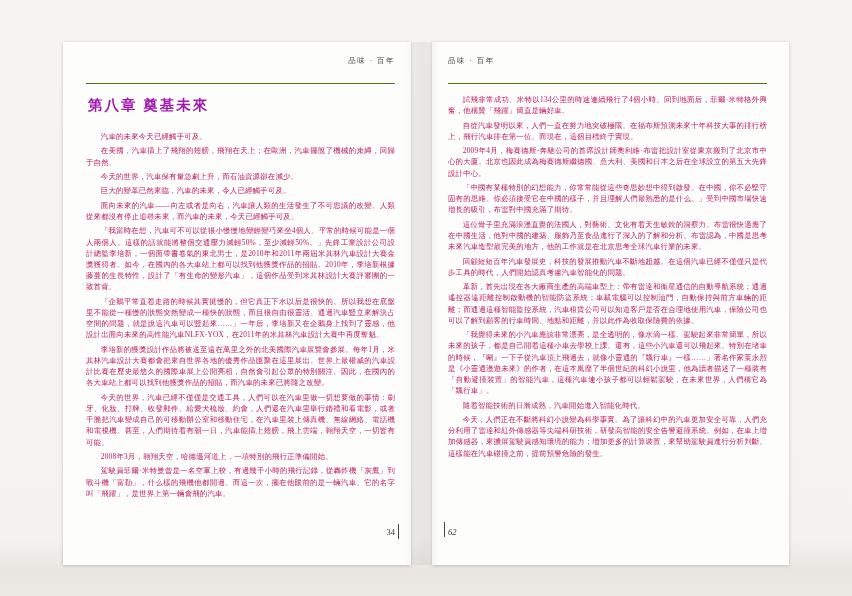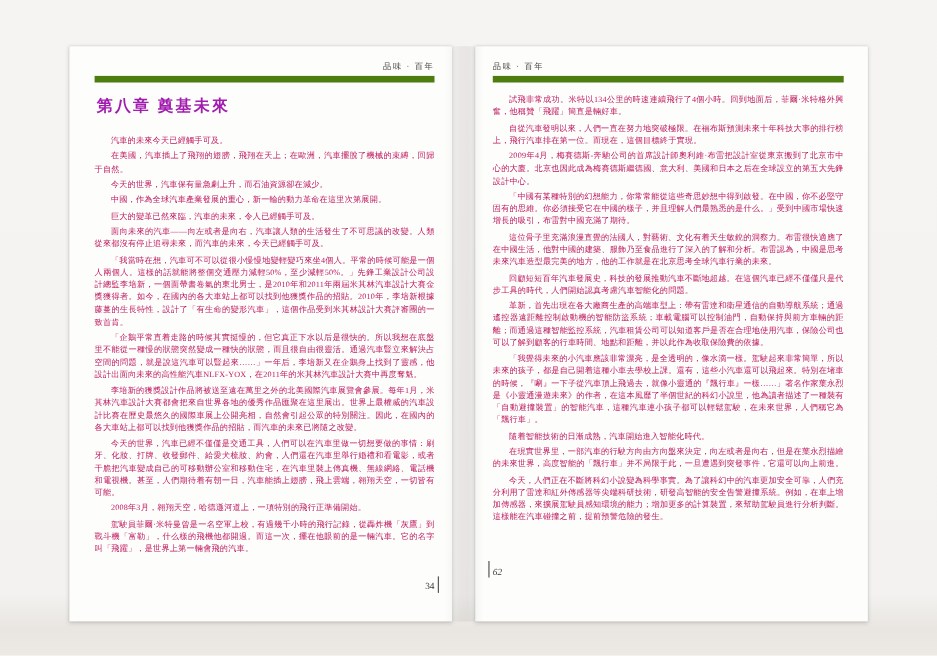--- a/index.html
+++ b/index.html
@@ -16,59 +16,58 @@
     box-sizing:border-box;overflow:hidden;
   }
   .page-left{left:63px;width:348px;padding:14px 16px 0 23px;}
   .page-right{left:432px;width:357px;padding:14px 22px 0 16px;}
   .gutter{
     position:absolute;top:42px;left:404px;width:36px;height:523px;
     background:linear-gradient(90deg,rgba(0,0,0,0) 0%,rgba(0,0,0,.05) 40%,rgba(0,0,0,.06) 60%,rgba(0,0,0,0) 100%);
     pointer-events:none;
   }
   .page-head{
-    border-bottom:6px solid #4d7c0f;
-    padding-bottom:3px;margin-bottom:10px;
+    border-bottom:1px solid #4d7c0f;
+    padding-bottom:17px;margin-bottom:10px;
     font-size:7.5px;color:#4a4844;letter-spacing:1.5px;
   }
   .head-right{text-align:right;}
   .head-left{text-align:left;}
   .chapter-title{
     font-size:14.5px;font-weight:bold;color:#a21caf;
     margin:12px 0 16px 2px;letter-spacing:2px;
     font-family:"Liberation Serif","DejaVu Serif",serif;
   }
   .body-text{color:#be185d;}
   .body-text p{
     font-size:7.4px;line-height:11.2px;margin:0 0 3.2px 0;
     text-indent:2em;text-align:justify;letter-spacing:.2px;
   }
   .pagenum{
     position:absolute;bottom:26px;font-size:8.5px;color:#3d3b38;
     display:flex;align-items:center;gap:3px;
   }
   .pn-left{right:12px;}
-  .pn-right{left:12px;bottom:40px;font-style:italic;align-items:flex-end;}
+  .pn-right{left:12px;bottom:28px;font-style:italic;align-items:flex-end;}
   .tick{display:inline-block;width:1px;height:15px;background:#4a4844;}
 </style>
 </head>
 <body>
 
 <div class="stage">
 
   <div class="page page-left">
     <div class="page-head head-right">
       <span>品味 · 百年</span>
     </div>
     <h1 class="chapter-title">第八章 奠基未來</h1>
     <div class="body-text">
         <p>汽車的未來今天已經觸手可及。</p>
         <p>在美國，汽車插上了飛翔的翅膀，飛翔在天上；在歐洲，汽車擺脫了機械的束縛，回歸于自然。</p>
         <p>今天的世界，汽車保有量急劇上升，而石油資源卻在減少。</p>
-        <p>中國，作為全球汽車產業發展的重心，新一輪的動力革命在這里次第展開。</p>
         <p>巨大的變革已然來臨，汽車的未來，令人已經觸手可及。</p>
         <p>面向未來的汽車——向左或者是向右，汽車讓人類的生活發生了不可思議的改變。人類從來都沒有停止追尋未來，而汽車的未來，今天已經觸手可及。</p>
         <p>「我當時在想，汽車可不可以從很小慢慢地變輕變巧來坐4個人。平常的時候可能是一個人兩個人。這樣的話就能將整個交通壓力減輕50%，至少減輕50%。」先鋒工業設計公司設計總監李培新，一個面帶書卷氣的東北男士，是2010年和2011年兩屆米其林汽車設計大賽金獎獲得者。如今，在國內的各大車站上都可以找到他獲獎作品的招貼。2010年，李培新根據藤蔓的生長特性，設計了「有生命的變形汽車」，這個作品受到米其林設計大賽評審團的一致首肯。</p>
         <p>「企鵝平常直着走路的時候其實挺慢的，但它真正下水以后是很快的。所以我想在底盤里不能從一種慢的狀態突然變成一種快的狀態，而且很自由很靈活。通過汽車豎立來解決占空間的問題，就是說這汽車可以豎起來……」一年后，李培新又在企鵝身上找到了靈感，他設計出面向未來的高性能汽車NLFX-YOX，在2011年的米其林汽車設計大賽中再度奪魁。</p>
         <p>李培新的獲獎設計作品將被送至遠在萬里之外的北美國際汽車展覽會參展。每年1月，米其林汽車設計大賽都會把來自世界各地的優秀作品匯聚在這里展出。世界上最權威的汽車設計比賽在歷史最悠久的國際車展上公開亮相，自然會引起公眾的特別關注。因此，在國內的各大車站上都可以找到他獲獎作品的招貼，而汽車的未來已將隨之改變。</p>
         <p>今天的世界，汽車已經不僅僅是交通工具，人們可以在汽車里做一切想要做的事情：刷牙、化妝、打牌、收發郵件、給愛犬梳妝、約會，人們還在汽車里舉行婚禮和看電影，或者干脆把汽車變成自己的可移動辦公室和移動住宅，在汽車里裝上傳真機、無線網絡、電話機和電視機。甚至，人們期待着有朝一日，汽車能插上翅膀，飛上雲端，翱翔天空，一切皆有可能。</p>
         <p>2008年3月，翱翔天空，哈德遜河道上，一項特別的飛行正準備開始。</p>
         <p>駕駛員菲爾·米特曼曾是一名空軍上校，有過幾千小時的飛行記錄，從轟炸機「灰鷹」到戰斗機「富勒」，什么樣的飛機他都開過。而這一次，擺在他眼前的是一輛汽車。它的名字叫「飛躍」，是世界上第一輛會飛的汽車。</p>
       </div>
     <div class="pagenum pn-left">
@@ -84,21 +83,20 @@
     <div class="body-text">
         <p>試飛非常成功。米特以134公里的時速連續飛行了4個小時。回到地面后，菲爾·米特格外興奮，他稱贊「飛躍」簡直是輛好車。</p>
         <p>自從汽車發明以來，人們一直在努力地突破極限。在福布斯預測未來十年科技大事的排行榜上，飛行汽車排在第一位。而現在，這個目標終于實現。</p>
         <p>2009年4月，梅賽德斯-奔馳公司的首席設計師奧利維·布雷把設計室從東京搬到了北京市中心的大廈。北京也因此成為梅賽德斯繼德國、意大利、美國和日本之后在全球設立的第五大先鋒設計中心。</p>
         <p>「中國有某種特別的幻想能力，你常常能從這些奇思妙想中得到啟發。在中國，你不必堅守固有的思維。你必須接受它在中國的樣子，并且理解人們最熟悉的是什么。」受到中國市場快速增長的吸引，布雷對中國充滿了期待。</p>
         <p>這位骨子里充滿浪漫直覺的法國人，對藝術、文化有着天生敏銳的洞察力。布雷很快適應了在中國生活，他對中國的建築、服飾乃至食品進行了深入的了解和分析。布雷認為，中國是思考未來汽車造型最完美的地方，他的工作就是在北京思考全球汽車行業的未來。</p>
         <p>回顧短短百年汽車發展史，科技的發展推動汽車不斷地超越。在這個汽車已經不僅僅只是代步工具的時代，人們開始認真考慮汽車智能化的問題。</p>
         <p>革新，首先出現在各大廠商生產的高端車型上：帶有雷達和衛星通信的自動導航系統；通過遙控器遠距離控制啟動機的智能防盜系統；車載電腦可以控制油門，自動保持與前方車輛的距離；而通過這種智能監控系統，汽車租賃公司可以知道客戶是否在合理地使用汽車，保險公司也可以了解到顧客的行車時間、地點和距離，并以此作為收取保險費的依據。</p>
         <p>「我覺得未來的小汽車應該非常漂亮，是全透明的，像水滴一樣。駕駛起來非常簡單，所以未來的孩子，都是自己開着這種小車去學校上課。還有，這些小汽車還可以飛起來。特別在堵車的時候，『唰』一下子從汽車頂上飛過去，就像小靈通的『飄行車』一樣……」著名作家葉永烈是《小靈通漫遊未來》的作者，在這本風靡了半個世紀的科幻小說里，他為讀者描述了一種裝有「自動避撞裝置」的智能汽車，這種汽車連小孩子都可以輕鬆駕駛，在未來世界，人們稱它為「飄行車」。</p>
         <p>隨着智能技術的日漸成熟，汽車開始進入智能化時代。</p>
-        <p>在現實世界里，一部汽車的行駛方向由方向盤來決定，向左或者是向右，但是在葉永烈描繪的未來世界，高度智能的「飄行車」并不局限于此，一旦遭遇到突發事件，它還可以向上前進。</p>
         <p>今天，人們正在不斷將科幻小說變為科學事實。為了讓科幻中的汽車更加安全可靠，人們充分利用了雷達和紅外傳感器等尖端科研技術，研發高智能的安全告警避撞系統。例如，在車上增加傳感器，來擴展駕駛員感知環境的能力；增加更多的計算裝置，來幫助駕駛員進行分析判斷。這樣能在汽車碰撞之前，提前預警危險的發生。</p>
       </div>
     <div class="pagenum pn-right">
       <span class="tick"></span>
         <span>62</span>
     </div>
   </div>
 
   <div class="gutter"></div>
 </div>

